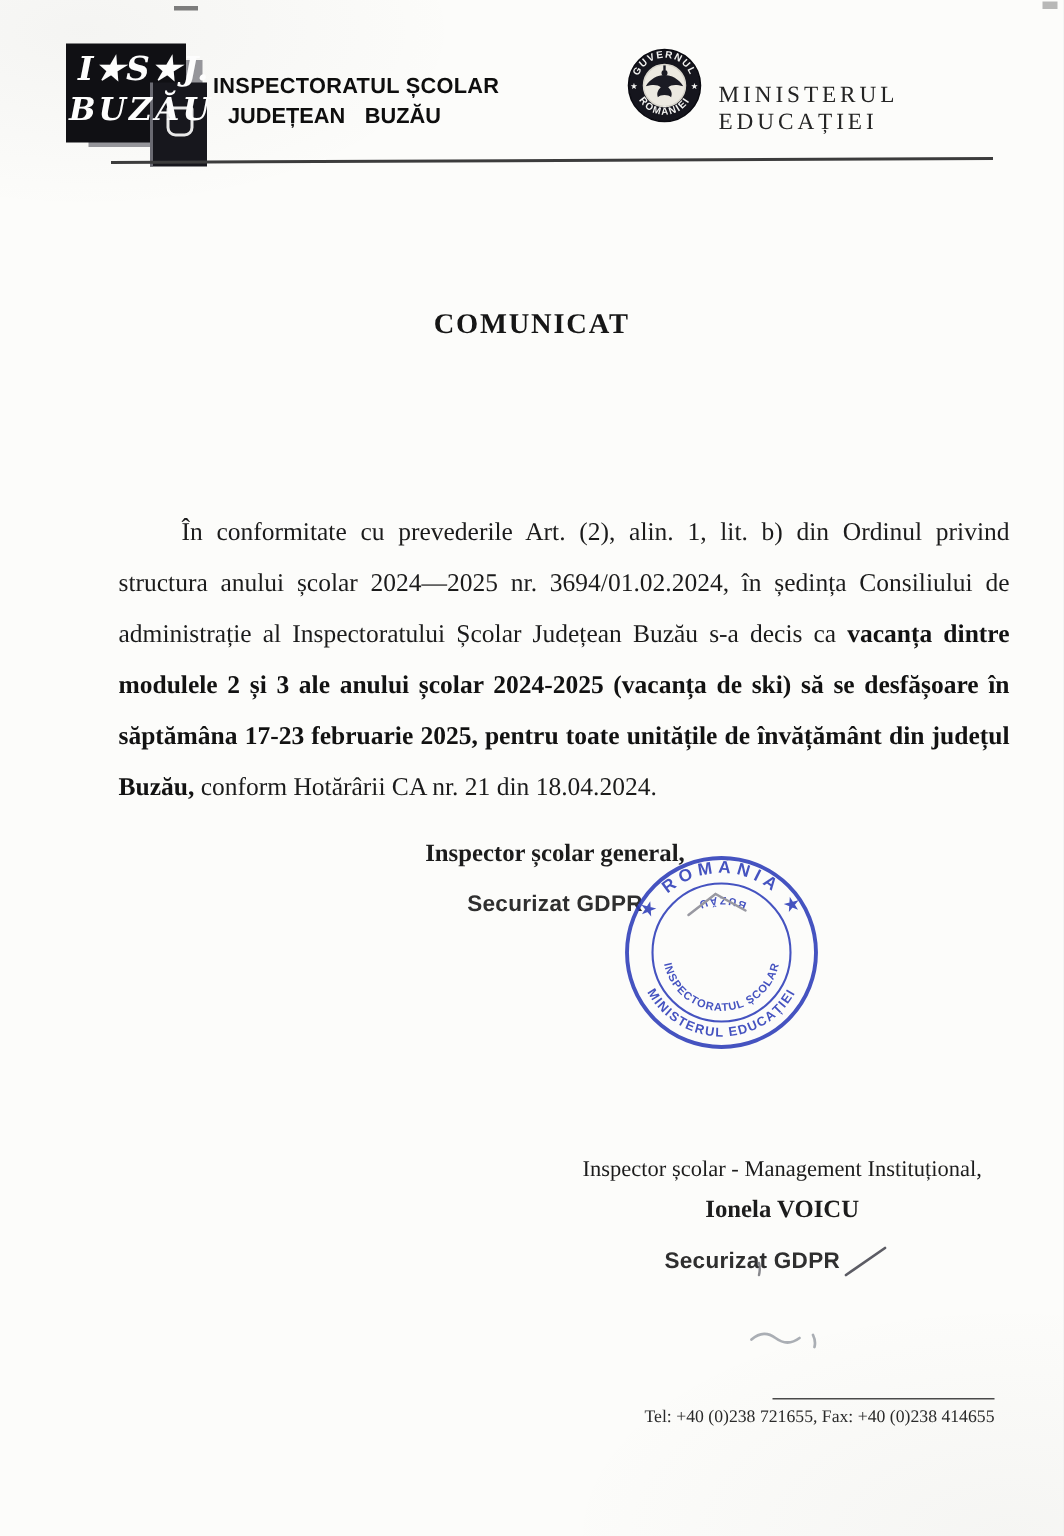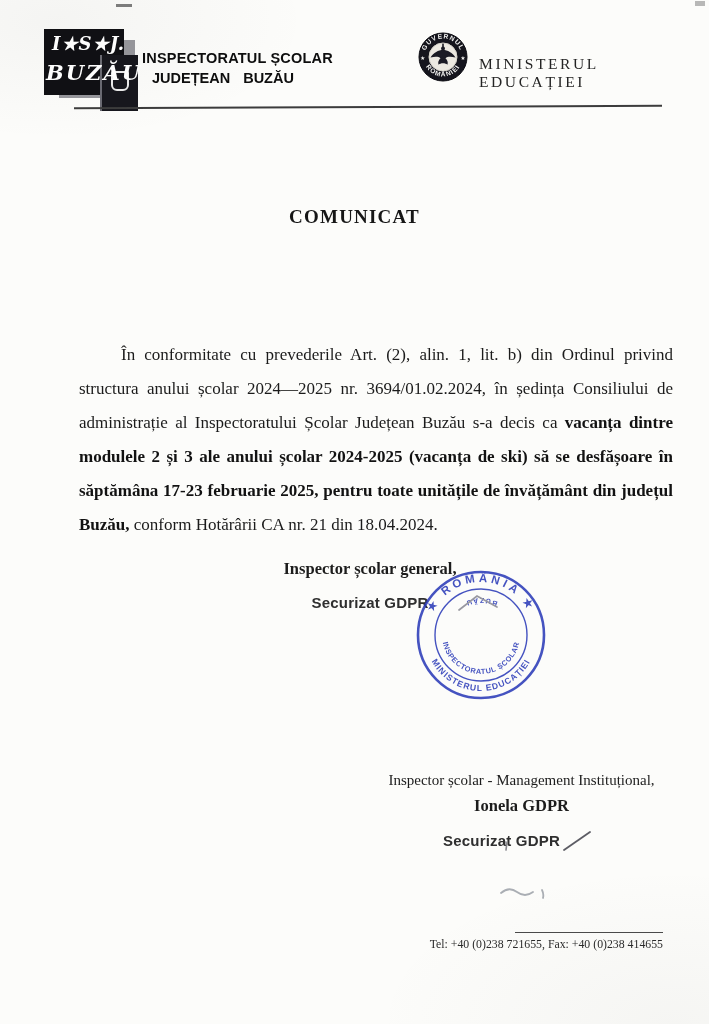--- a/index.html
+++ b/index.html
@@ -17,21 +17,21 @@
   
   .speck{position:absolute;background:#3a3a3a;opacity:.65;}
 
   
   .logo-isj{left:44px;top:29px;width:110px;height:86px;}
   .sq-shadow{position:absolute;left:15px;top:11px;width:76px;height:58px;background:#95959a;}
   .sq-main{position:absolute;left:0;top:0;width:80px;height:66px;background:#101014;}
   .sq-side{position:absolute;left:56px;top:26px;width:36px;height:56px;background:#17171d;border-left:2px solid #6a6a72;}
   .sq-side .badge{position:absolute;left:9px;top:16px;width:14px;height:16px;border:2px solid #e8e8e8;border-radius:2px 2px 6px 6px;}
   .isj-text{position:absolute;color:#fdfdfd;font-family:"DejaVu Serif",serif;font-style:italic;font-weight:bold;line-height:1;}
-  .isj-l1{left:8px;top:6px;font-size:18px;letter-spacing:1px;}
+  .isj-l1{left:8px;top:6px;font-size:22px;letter-spacing:1px;}
   .isj-l2{left:2px;top:33px;font-size:21px;letter-spacing:2px;}
 
   .left-heading{left:142px;top:50px;font-family:"Liberation Sans",sans-serif;font-weight:bold;color:#0e0e0e;}
   .left-heading .l1{font-size:14.5px;letter-spacing:.2px;}
   .left-heading .l2{font-size:14.5px;margin-top:4px;padding-left:10px;word-spacing:9px;}
 
   .seal{left:417px;top:31px;}
   .right-heading{left:479px;top:55px;font-family:"Liberation Serif",serif;font-size:15.5px;letter-spacing:2.6px;color:#242424;font-weight:500;}
 
   .header-rule{left:74px;top:106px;width:588px;height:2px;background:#3c3c3c;transform:rotate(-0.25deg);}
@@ -143,21 +143,21 @@
       <text font-family="Liberation Sans, sans-serif" font-size="7.2" font-weight="bold" fill="#2a3ab8" letter-spacing="2" transform="rotate(180 70 70)">
         <textPath href="#stampInnerBottom2" startOffset="50%" text-anchor="middle">BUZĂU</textPath>
       </text>
 
       <path d="M 48,45 L 66,31 L 86,42" fill="none" stroke="#8a8a94" stroke-width="1.7" stroke-linecap="round"></path>
     </svg>
   </div>
 
   <div class="abs sig2">
     <div class="role2">Inspector școlar - Management Instituțional,</div>
-    <div class="name2">Ionela GDPR</div>
+    <div class="name2">Ionela VOICU</div>
     <div class="gdpr2">Securizat GDPR</div>
   </div>
 
   <svg class="abs" style="left:560px;top:828px;" width="36" height="26">
     <path d="M 4,22 L 30,4" fill="none" stroke="#5c5c64" stroke-width="1.8" stroke-linecap="round"></path>
   </svg>
   <svg class="abs" style="left:498px;top:884px;" width="60" height="18">
     <path d="M 3,9 Q 11,2 19,8 T 35,8 M 44,6 q 2,4 1,8" fill="none" stroke="#8f949c" stroke-width="1.8" stroke-linecap="round" opacity=".75"></path>
   </svg>
   <svg class="abs" style="left:500px;top:840px;" width="14" height="12">

